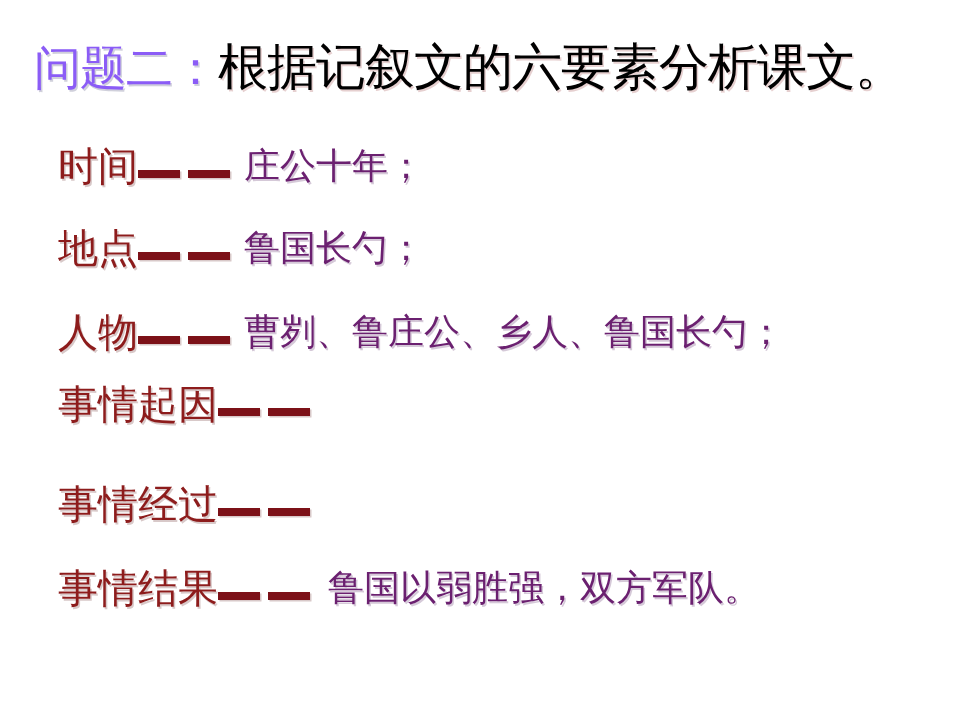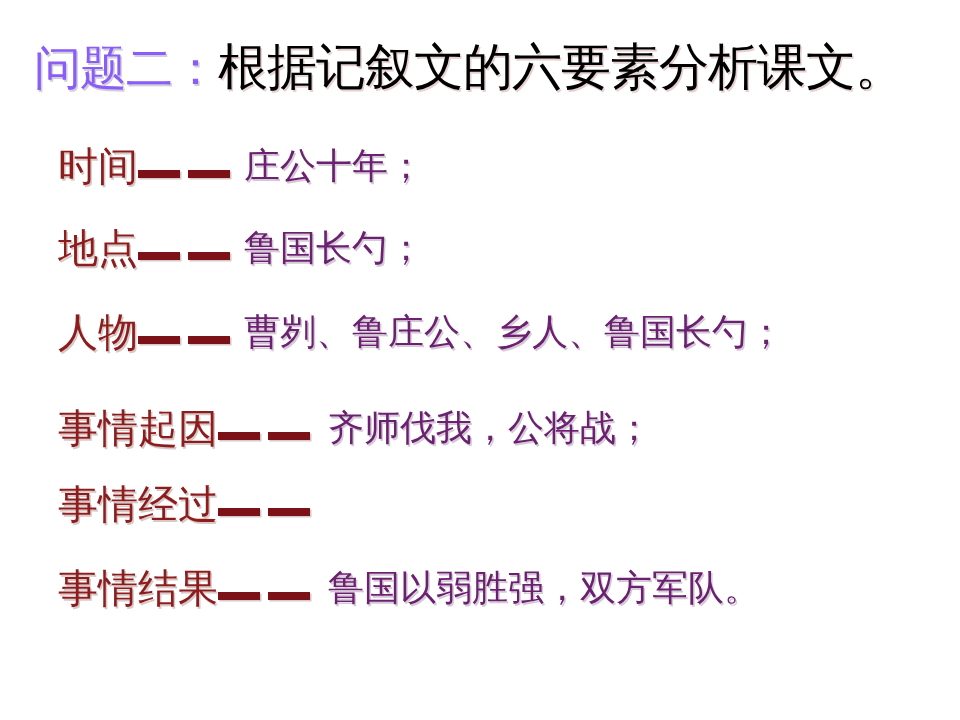--- a/index.html
+++ b/index.html
@@ -46,21 +46,21 @@
   .row {
     position: absolute;
     left: 58px;
     white-space: nowrap;
     display: flex;
     align-items: flex-end;
   }
   .row-1 { top: 146px; }
   .row-2 { top: 228px; }
   .row-3 { top: 312px; }
-  .row-4 { top: 408px; }
+  .row-4 { top: 384px; }
   .row-5 { top: 484px; }
   .row-6 { top: 568px; }
 
   .label {
     font-size: 40px;
     line-height: 1.0;
     color: #8d1c1c;
     letter-spacing: 0px;
     text-shadow: 1.5px 1.5px 0 rgba(190,165,165,0.6);
   }
@@ -118,21 +118,20 @@
 
   <div class="row row-3">
     <span class="label">人物</span>
     <span class="dash"></span>
     <span class="value">曹刿、鲁庄公、乡人、鲁国长勺；</span>
   </div>
 
   <div class="row row-4">
     <span class="label">事情起因</span>
     <span class="dash"></span>
-    <span class="value indent-more">齐师伐我，公将战；</span>
   </div>
 
   <div class="row row-5">
     <span class="label">事情经过</span>
     <span class="dash"></span>
   </div>
 
   <div class="row row-6">
     <span class="label">事情结果</span>
     <span class="dash"></span>

